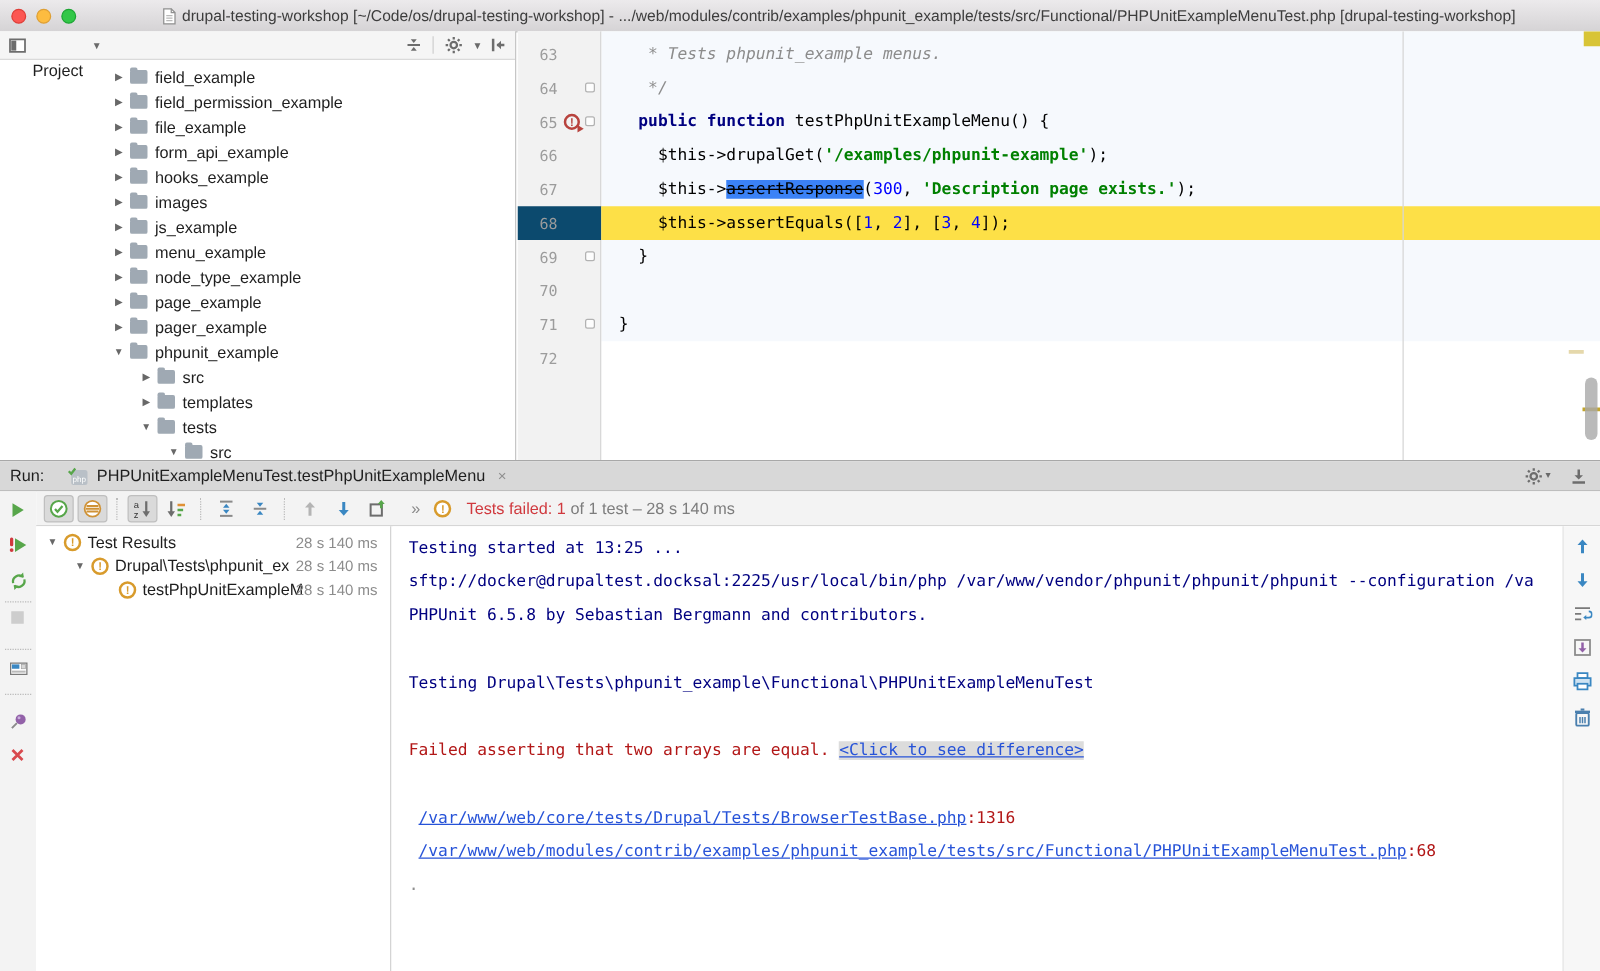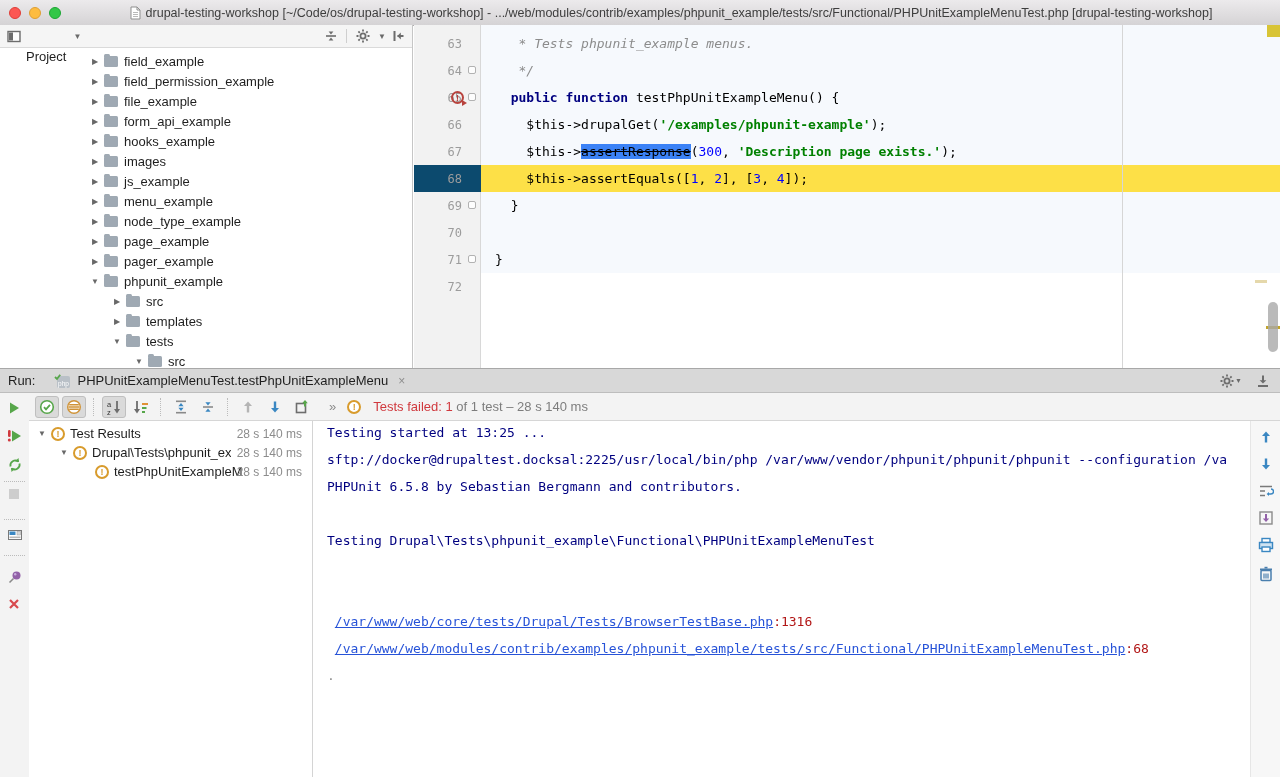--- a/index.html
+++ b/index.html
@@ -33,21 +33,21 @@
   .folder{width:14px;height:11px;background:#9fa9b3;border-radius:1.5px;position:relative;margin-right:6px;flex:none;}
   .folder::before{content:"";position:absolute;top:-2px;left:0;width:6px;height:3px;background:#9fa9b3;border-radius:1.5px 1.5px 0 0;}
 
   
   .editor{top:25px;left:414px;width:866px;height:343px;background:#fff;overflow:hidden;}
   .ed-blue{left:67px;top:0;width:799px;height:248px;background:#f6f9fd;}
   .gutterbg{left:0;top:0;width:67px;height:343px;background:#f2f2f2;border-right:1px solid #d8d8d8;box-sizing:border-box;}
   .gutter{left:0;top:5px;width:67px;}
   .grow{height:27px;display:flex;align-items:center;position:relative;}
   .grow.cur{background:#0c4a6e;}
-  .lnum{width:32px;text-align:right;font:12px "DejaVu Sans Mono",monospace;color:#9c9c9c;flex:none;padding-left:16px;}
+  .lnum{width:32px;text-align:right;font:12px "DejaVu Sans Mono",monospace;color:#9c9c9c;flex:none;}
   .failic{position:absolute;left:37px;top:7px;width:13px;height:13px;border:2px solid #b8433e;border-radius:50%;
      color:#b8433e;font:bold 9px "Liberation Sans",sans-serif;display:flex;align-items:center;justify-content:center;box-sizing:border-box;}
   .failic::after{content:"";position:absolute;right:-5px;bottom:-4px;border-left:5px solid #b8433e;border-top:3px solid transparent;border-bottom:3px solid transparent;}
   .foldb{position:absolute;left:54px;top:9px;width:8px;height:8px;border:1px solid #b2b2b2;border-radius:2px;background:#fdfdfd;box-sizing:border-box;}
   .code{left:67px;top:5px;width:799px;}
   .crow{height:27px;display:flex;align-items:center;padding-left:14px;font:13px "DejaVu Sans Mono",monospace;white-space:pre;}
   .crow.cur{background:#fde047;}
   .t-pl{color:#000;}
   .t-kw{color:#000080;font-weight:bold;}
   .t-str{color:#008000;font-weight:bold;}
@@ -84,21 +84,21 @@
   .split{position:absolute;left:29px;top:28px;right:0;bottom:0;}
   .ttree{position:absolute;left:0;top:0;width:284px;bottom:0;background:#fff;border-right:1px solid #d4d4d4;box-sizing:border-box;padding-top:3px;}
   .trow{height:19px;display:flex;align-items:center;position:relative;color:#1e1e1e;}
   .trow .lbl{white-space:nowrap;overflow:hidden;max-width:160px;}
   .tdur{position:absolute;right:10px;color:#8c8c8c;font-size:12px;}
   .warnic{width:14px;height:14px;border:2px solid #d89b2c;border-radius:50%;color:#d89b2c;font:bold 9px "Liberation Sans",sans-serif;
       display:flex;align-items:center;justify-content:center;box-sizing:border-box;margin-right:5px;flex:none;background:#fff;}
 
   .consoleArea{position:absolute;left:285px;top:0;right:0;bottom:0;background:#fff;}
   .console{position:absolute;left:0;top:0;right:30px;bottom:0;padding:4px 0 0 13px;font:13px "DejaVu Sans Mono",monospace;overflow:hidden;}
-  .cline{height:27px;display:flex;align-items:flex-start;white-space:pre;}
+  .cline{height:27px;display:flex;align-items:center;white-space:pre;}
   .c-std{color:#000080;}
   .c-err{color:#b21717;}
   .c-lnk{color:#2753d8;text-decoration:underline;}
   .c-hl{background:#dcdcdc;}
   .c-dim{color:#8f8f8f;}
   .cstrip{position:absolute;right:0;top:0;width:30px;bottom:0;background:#f7f7f7;border-left:1px solid #e6e6e6;box-sizing:border-box;}
   .csic{position:absolute;left:7px;}
 </style>
 </head>
 <body>
@@ -487,20 +487,21 @@
           </div>
         </div>
       <div class="consoleArea">
         <div class="console" id="console">
             <div class="cline"><span class="c-std">Testing started at 13:25 ...</span></div>
             <div class="cline"><span class="c-std">sftp://docker@drupaltest.docksal:2225/usr/local/bin/php /var/www/vendor/phpunit/phpunit/phpunit --configuration /va</span></div>
             <div class="cline"><span class="c-std">PHPUnit 6.5.8 by Sebastian Bergmann and contributors.</span></div>
             <div class="cline"></div>
             <div class="cline"><span class="c-std">Testing Drupal\Tests\phpunit_example\Functional\PHPUnitExampleMenuTest</span></div>
             <div class="cline"></div>
+            <div class="cline"><span class="c-err">Failed asserting that two arrays are equal. </span><span class="c-lnk c-hl">&lt;Click to see difference&gt;</span></div>
             <div class="cline"></div>
             <div class="cline"><span class="c-std"> </span><span class="c-lnk">/var/www/web/core/tests/Drupal/Tests/BrowserTestBase.php</span><span class="c-err">:1316</span></div>
             <div class="cline"><span class="c-std"> </span><span class="c-lnk">/var/www/web/modules/contrib/examples/phpunit_example/tests/src/Functional/PHPUnitExampleMenuTest.php</span><span class="c-err">:68</span></div>
             <div class="cline"><span class="c-dim">.</span></div>
           </div>
         <div class="cstrip">
           <span class="csic" style="top:8px;">
             <svg width="16" height="16">
                 <path d="M8 13.5V6" stroke="#3a87c2" stroke-width="2.4"></path>
                 <path d="M4 7l4-4.5L12 7z" fill="#3a87c2"></path>

